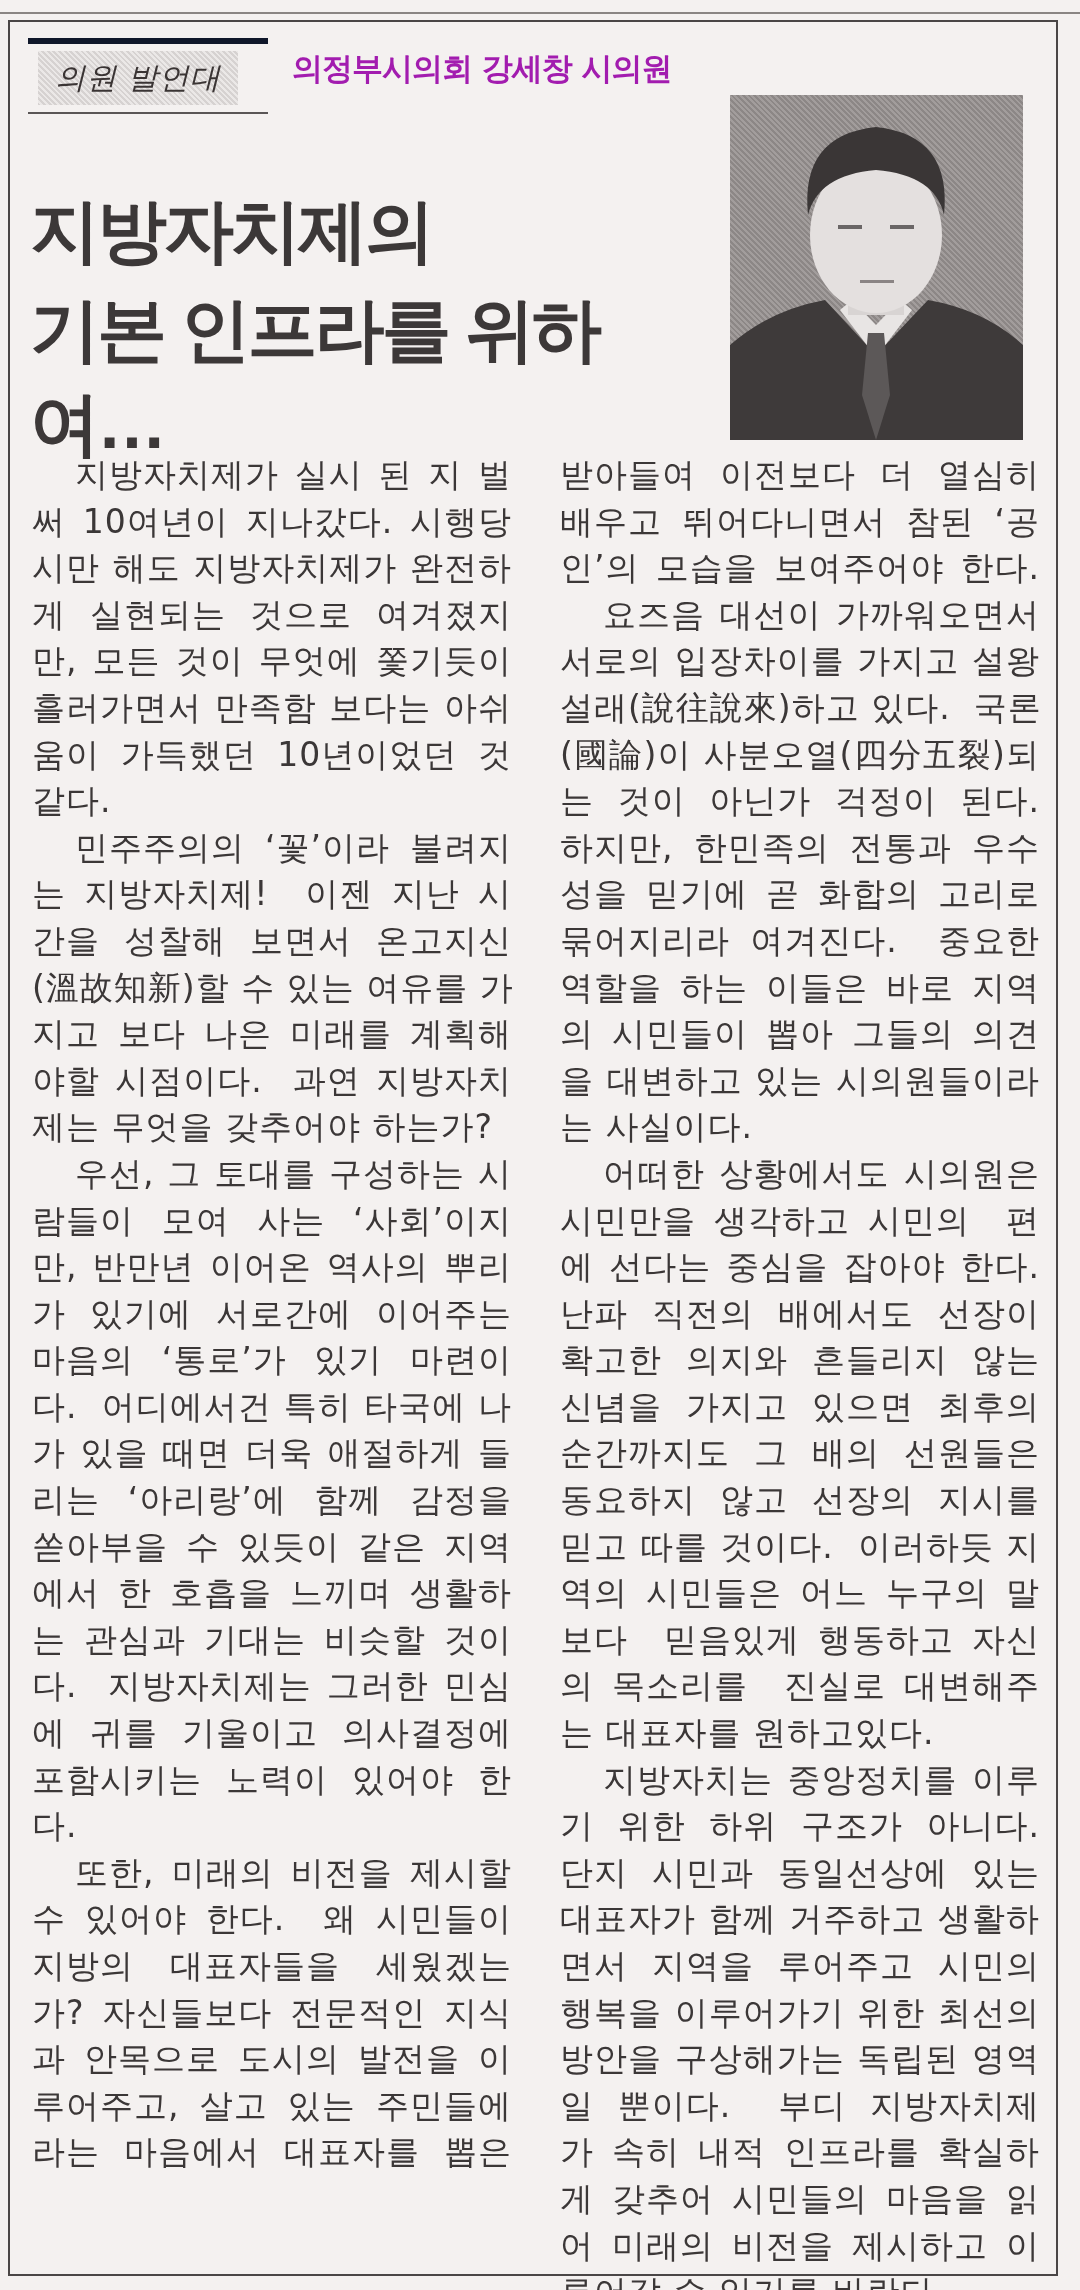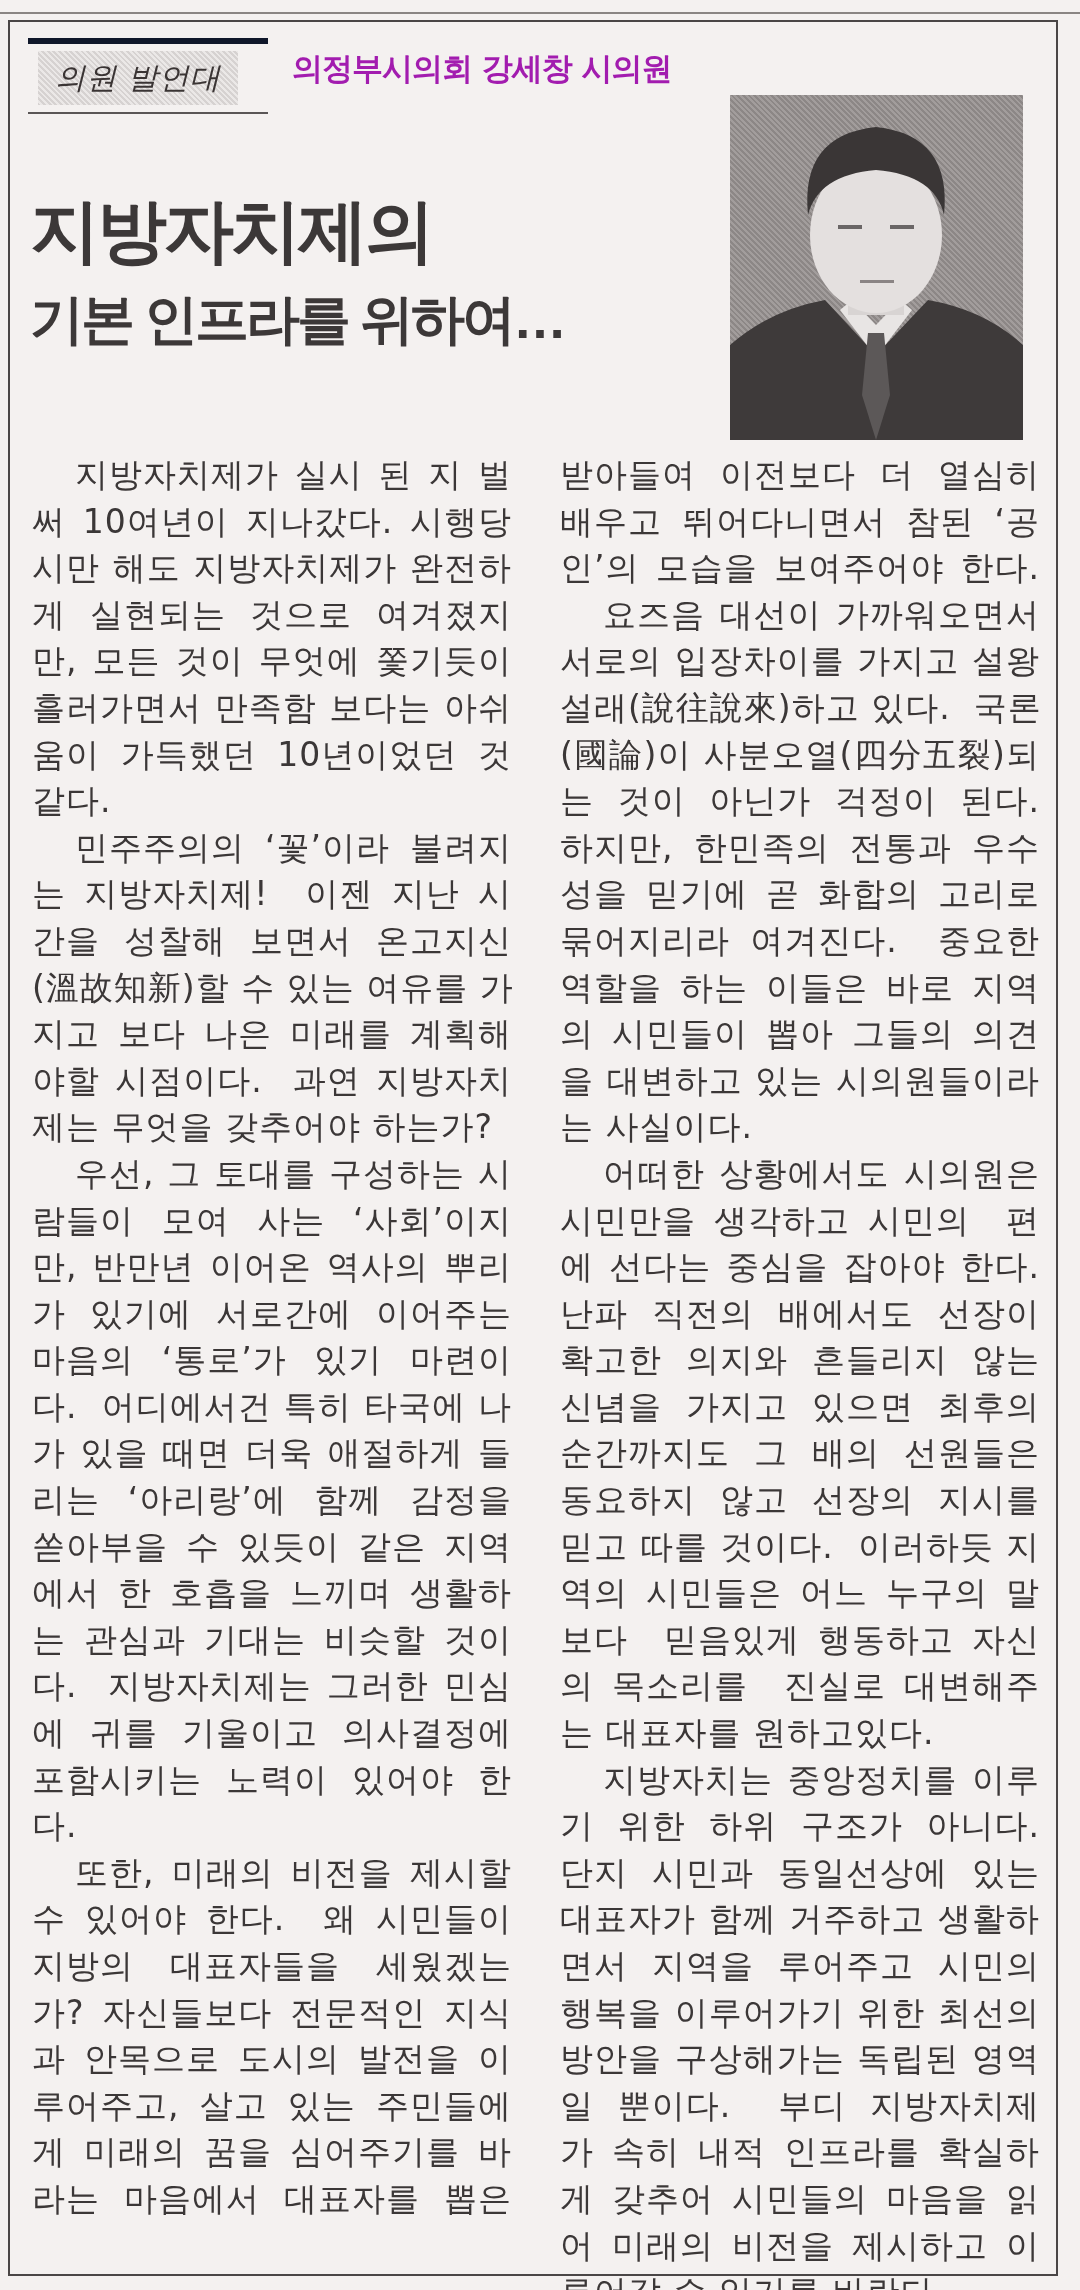--- a/index.html
+++ b/index.html
@@ -39,21 +39,21 @@
     background:repeating-linear-gradient(45deg,#8c8786 0 2px,#a29d9c 2px 4px);
     overflow:hidden;
   }
   .photo svg { width:100%; height:100%; display:block; }
   .title {
     position:absolute; left:30px; width:680px; text-align:left;
     font-family:Liberation Sans, sans-serif; font-weight:bold;
     color:#3c3838; letter-spacing:-3px;
   }
   .title.l1 { top:185px; font-size:70px; }
-  .title.l2 { top:284px; font-size:54px; }
+  .title.l2 { top:284px; font-size:70px; }
   .col {
     position:absolute; top:452px; width:480px;
     font-size:33px; line-height:46.6px; color:#3b3737;
     letter-spacing:1px;
   }
   .col.left { left:32px; }
   .col.right { left:560px; }
   .line { display:block; white-space:pre; text-align:justify; text-align-last:justify; height:46.6px; overflow:hidden; }
   .line.short { text-align-last:left; }
   .line.indent { padding-left:43px; }
@@ -126,21 +126,20 @@
     <span class="line">다.  지방자치제는 그러한 민심</span>
     <span class="line">에 귀를 기울이고 의사결정에</span>
     <span class="line">포함시키는 노력이 있어야 한</span>
     <span class="line short">다.</span>
     <span class="line indent">또한, 미래의 비전을 제시할</span>
     <span class="line">수 있어야 한다.  왜 시민들이</span>
     <span class="line">지방의 대표자들을 세웠겠는</span>
     <span class="line">가? 자신들보다 전문적인 지식</span>
     <span class="line">과 안목으로 도시의 발전을 이</span>
     <span class="line">루어주고, 살고 있는 주민들에</span>
-    <span class="line">게 미래의 꿈을 심어주기를 바</span>
     <span class="line">라는 마음에서 대표자를 뽑은</span>
   </div>
 <div class="col right" id="col-right">
     <span class="line">받아들여 이전보다 더 열심히</span>
     <span class="line">배우고 뛰어다니면서 참된 ‘공</span>
     <span class="line">인’의 모습을 보여주어야 한다.</span>
     <span class="line indent">요즈음 대선이 가까워오면서</span>
     <span class="line">서로의 입장차이를 가지고 설왕</span>
     <span class="line">설래(說往說來)하고 있다.  국론</span>
     <span class="line">(國論)이 사분오열(四分五裂)되</span>

